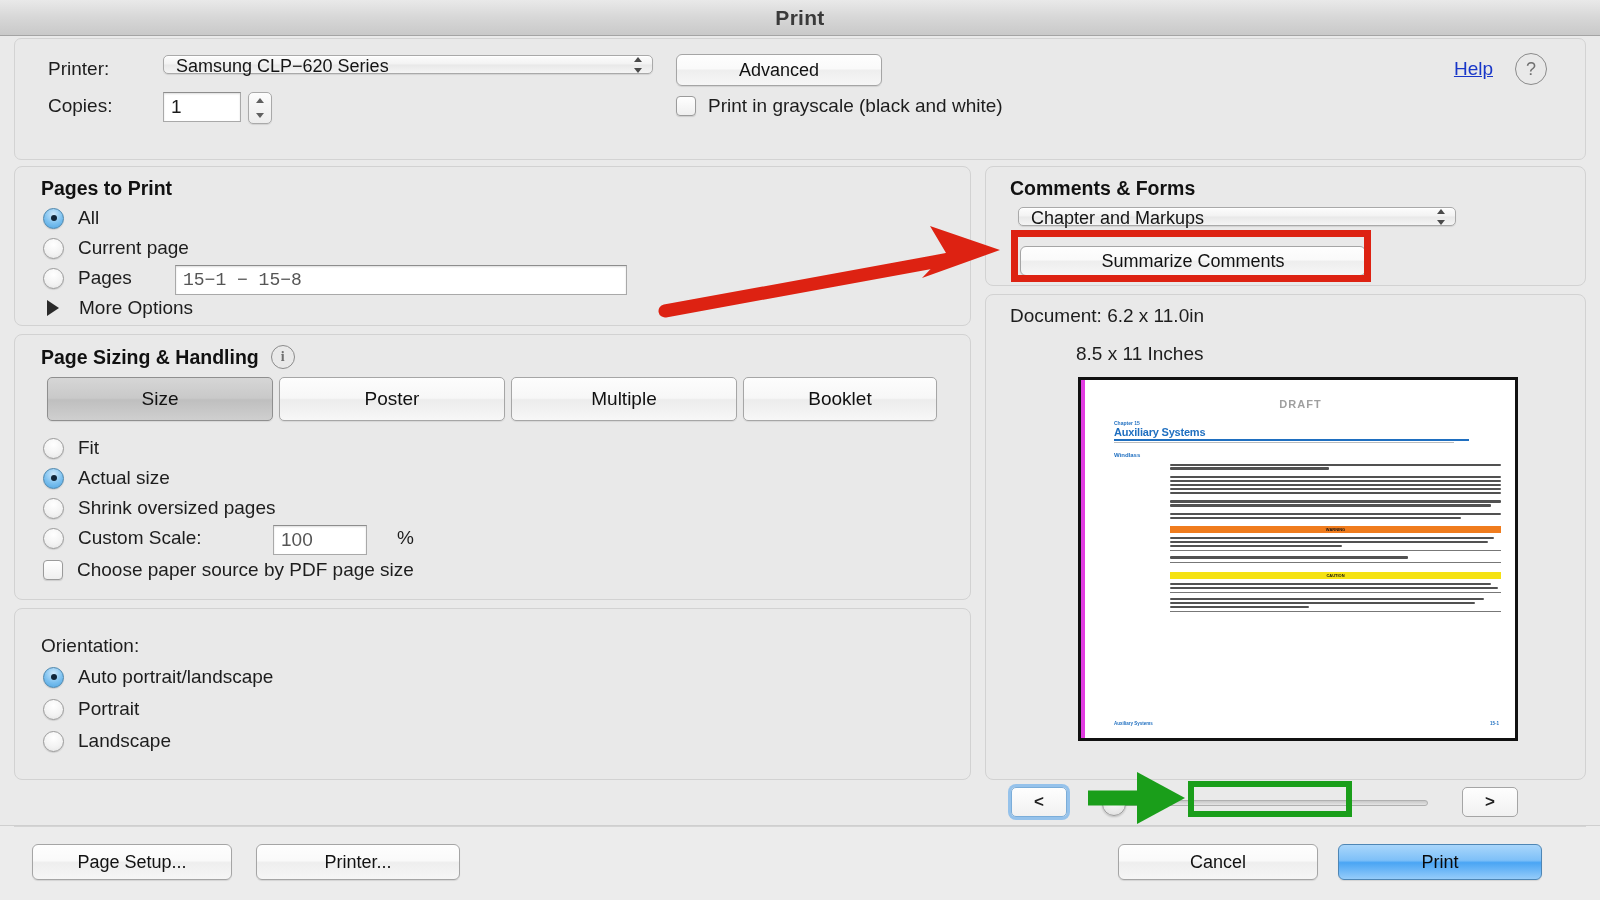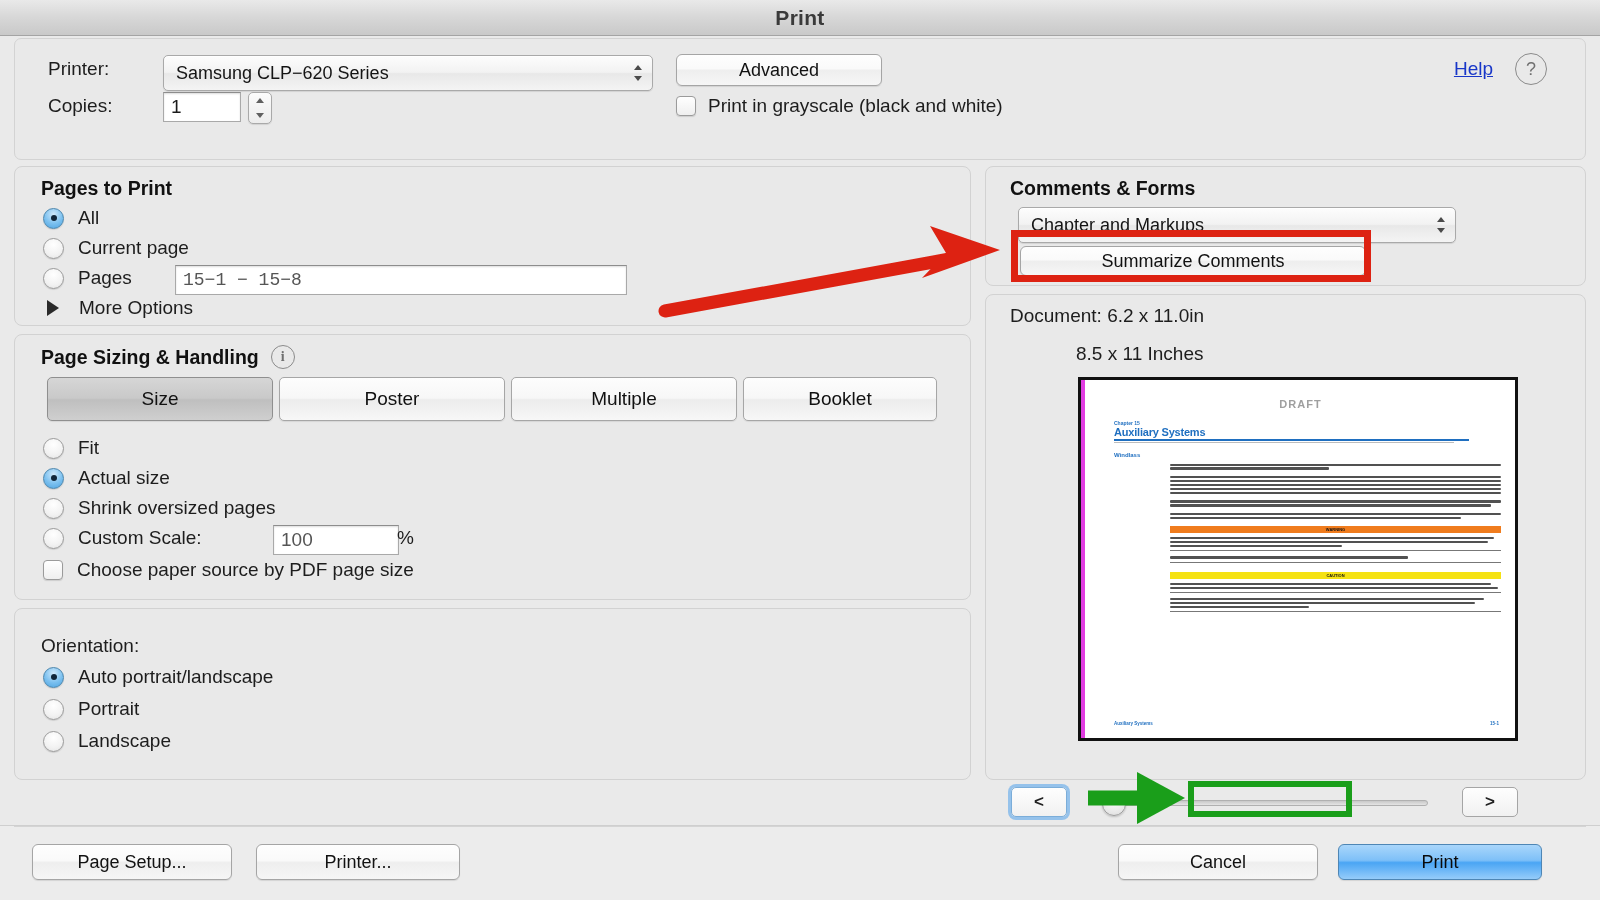--- a/index.html
+++ b/index.html
@@ -59,23 +59,22 @@
   .bold-hdr {
     font-weight: bold;
     font-size: 19.5px;
     color: #111;
   }
 
   
   .popup {
     position: relative;
     display: inline-flex;
-    align-items: center;
-    box-sizing: border-box;
-    height: 36px;
+    box-sizing: border-box;
+    height: 19px;
     background: linear-gradient(to bottom, #fdfdfd 0%, #f2f2f2 48%, #e8e8e8 52%, #f4f4f4 100%);
     border: 1px solid #a9a9a9;
     border-radius: 5px;
     padding: 0 30px 0 12px;
     font-size: 18px;
     color: #141414;
     box-shadow: 0 1px 0 rgba(255,255,255,0.8) inset, 0 1px 1px rgba(0,0,0,0.10);
   }
   .popup .arrows {
     position: absolute;
@@ -432,21 +431,21 @@
         <span class="lbl" style="margin-left:14px;">Actual size</span>
       </div>
       <div class="row" style="position:absolute;left:28px;top:162px;">
         <span class="radio"></span>
         <span class="lbl" style="margin-left:14px;">Shrink oversized pages</span>
       </div>
       <div class="row" style="position:absolute;left:28px;top:192px;">
         <span class="radio"></span>
         <span class="lbl" style="margin-left:14px;">Custom Scale:</span>
       </div>
-      <div class="field" style="position:absolute;left:258px;top:190px;width:126px;">100</div>
+      <div class="field" style="position:absolute;left:258px;top:190px;width:94px;">100</div>
       <div class="lbl" style="position:absolute;left:382px;top:192px;">%</div>
 
       <div class="row" style="position:absolute;left:28px;top:224px;justify-content:flex-end;">
         <span class="check"></span>
         <span class="lbl" style="margin-left:14px;">Choose paper source by PDF page size</span>
       </div>
     </div>
 
     <div class="group" style="left:14px;top:572px;width:957px;height:172px;">
       <div class="lbl" style="position:absolute;left:26px;top:26px;font-weight:normal;">Orientation:</div>

